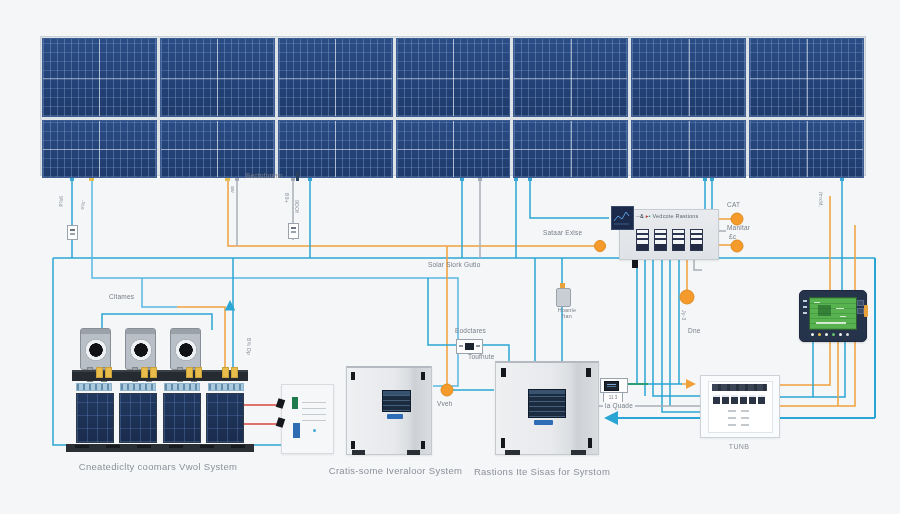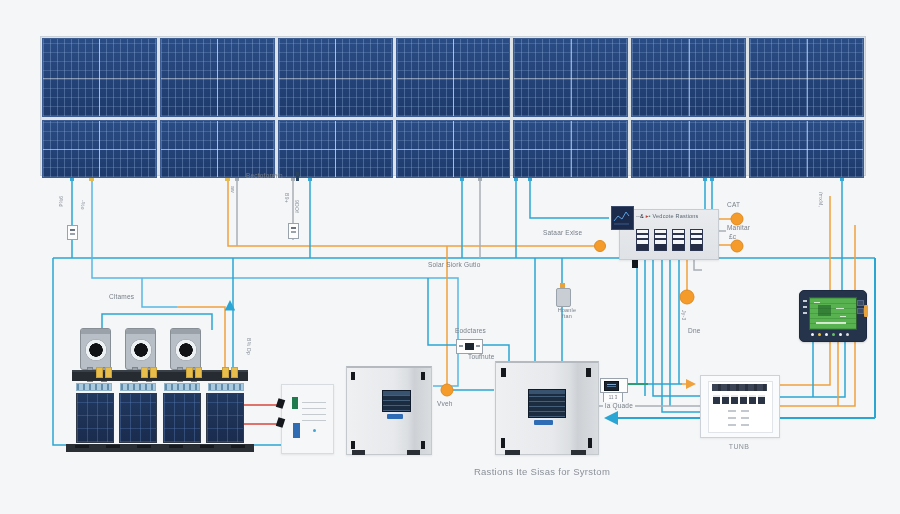--- a/index.html
+++ b/index.html
@@ -382,15 +382,17 @@
 
   <div class="rot" style="left:58px;top:196px">9%d</div>
   <div class="rot" style="left:80px;top:200px">-%o</div>
   <div class="rot" style="left:230px;top:186px">aw</div>
   <div class="rot" style="left:284px;top:193px">B9+</div>
   <div class="rot" style="left:294px;top:200px">9DOf</div>
   <div class="rot" style="left:818px;top:192px">/mxM,</div>
   <div class="rot" style="left:246px;top:338px">B% Dp</div>
   <div class="rot" style="left:681px;top:310px">Jy-3</div>
 
+  <div class="cap" style="left:58px;top:461px;width:200px">Cneatediclty coomars Vwol System</div>
+  <div class="cap" style="left:308px;top:465px;width:175px">Cratis-some Iveraloor System</div>
   <div class="cap" style="left:458px;top:466px;width:168px">Rastions Ite Sisas for Syrstom</div>
 
 </div>
 
 </body></html>

